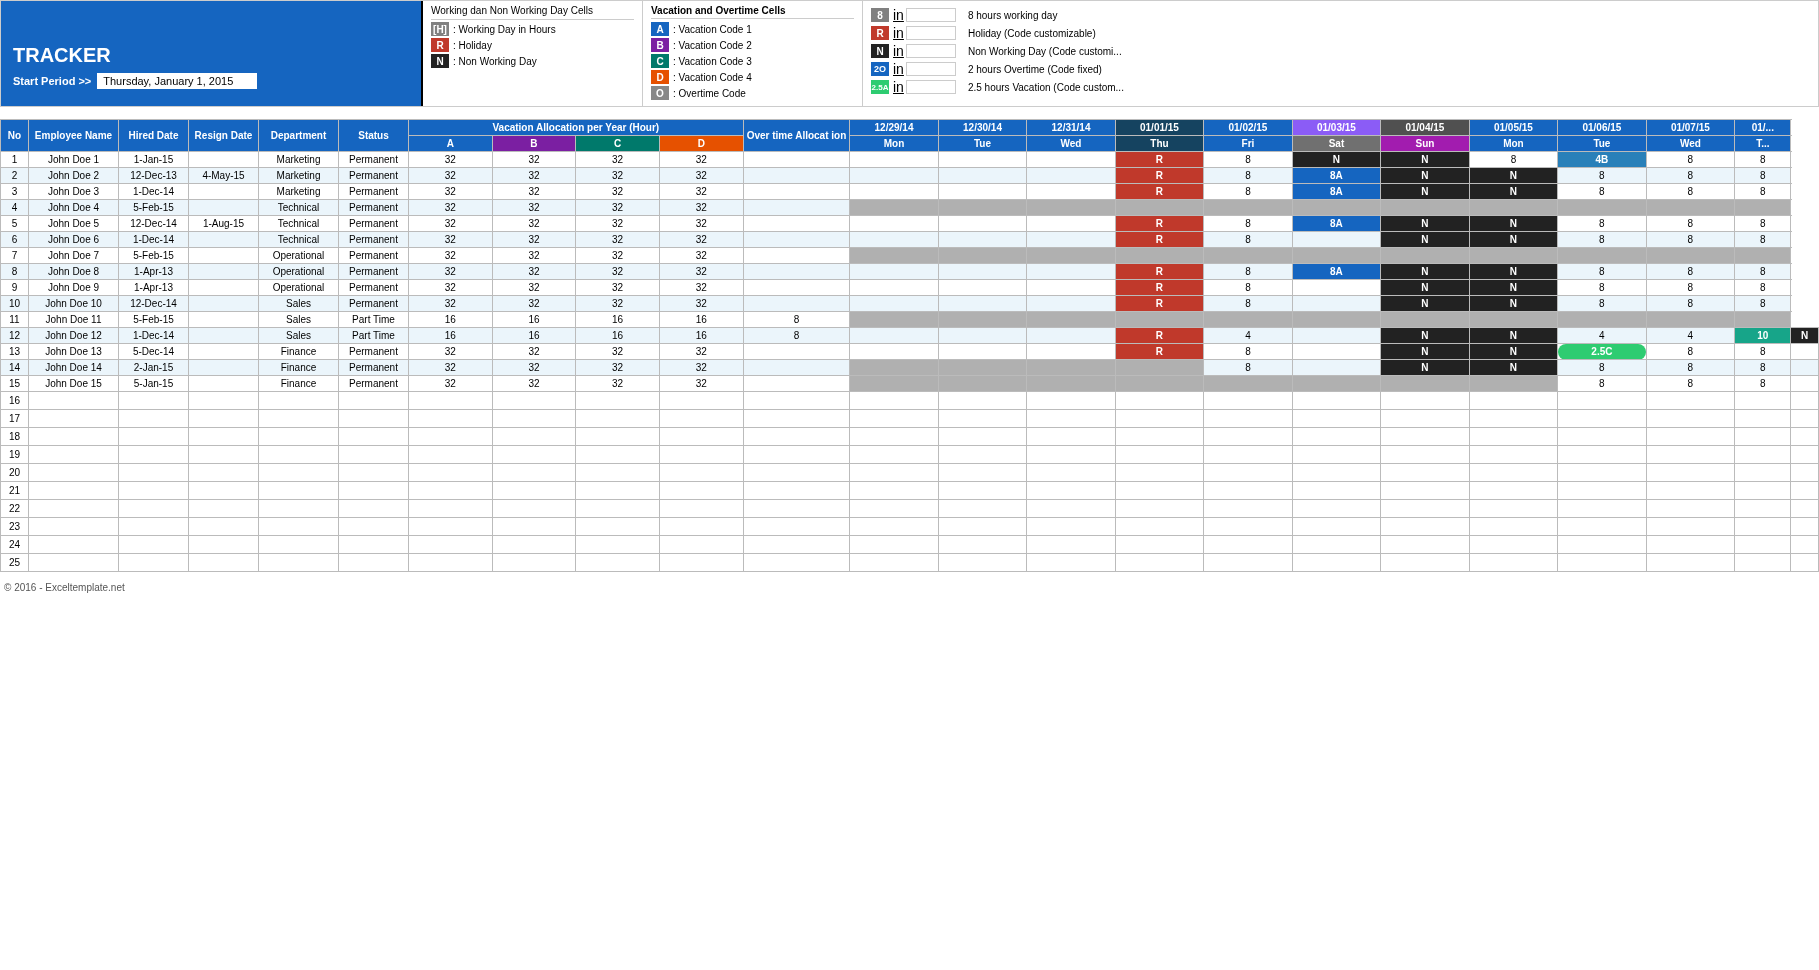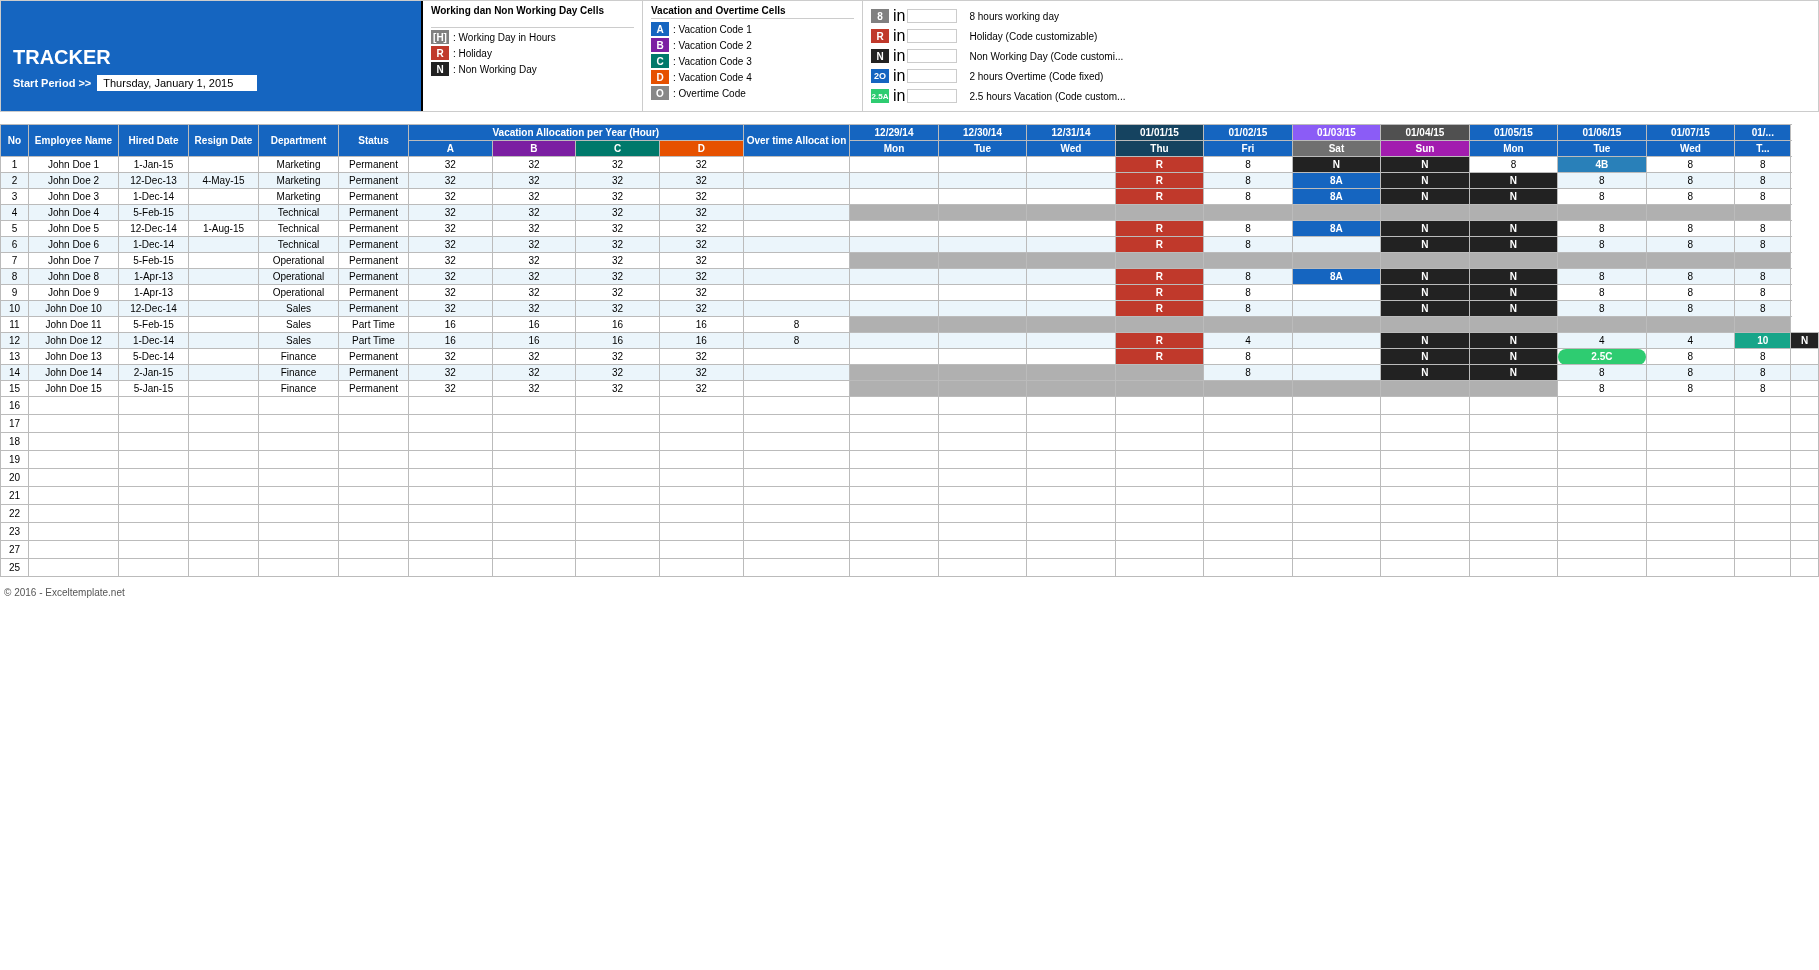--- a/index.html
+++ b/index.html
@@ -50,25 +50,25 @@
       flex: 1;
       border-left: 2px solid #000;
     }
 
     .legend-block {
       padding: 4px 8px;
       border-right: 1px solid #ccc;
       min-width: 220px;
     }
     .legend-block-title {
-      font-weight: bold;
+      font-weight: normal;
       font-size: 10px;
       margin-bottom: 0;
       border-bottom: 1px solid #ccc;
-      padding-bottom: 11px;
+      padding-bottom: 3px;
     }
     .legend-row {
       display: flex;
       align-items: center;
       margin: 2px 0;
       font-size: 10px;
     }
     .legend-box {
       width: 18px;
       height: 14px;
@@ -118,22 +118,23 @@
       width: 18px;
       height: 14px;
       display: inline-flex;
       align-items: center;
       justify-content: center;
       font-weight: bold;
       font-size: 10px;
       margin-right: 2px;
     }
     .ex-in {
-      font-size: 16px;
+      font-size: 14px;
       margin: 0 2px;
+      text-decoration: underline;
     }
     .ex-bar {
       width: 50px;
       height: 14px;
       background: #fff;
       border: 1px solid #ccc;
       margin-right: 4px;
     }
     .ex-label {
       font-size: 10px;
@@ -910,21 +911,21 @@
           <td colspan="2"></td>
           <td colspan="2"></td>
           <td colspan="2"></td>
           <td colspan="2"></td>
           <td colspan="2"></td>
           <td colspan="2"></td>
           <td colspan="2"></td>
           <td colspan="2"></td>
         </tr>
       <tr class="empty-row">
-          <td>27</td>
+          <td>24</td>
           <td></td>
           <td></td>
           <td></td>
           <td></td>
           <td></td>
           <td></td>
           <td></td>
           <td></td>
           <td></td>
           <td></td>

